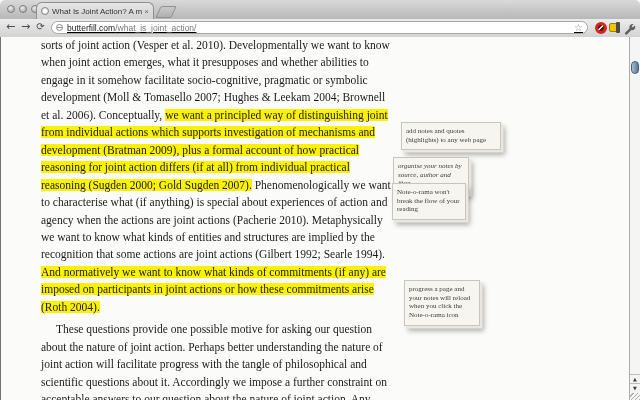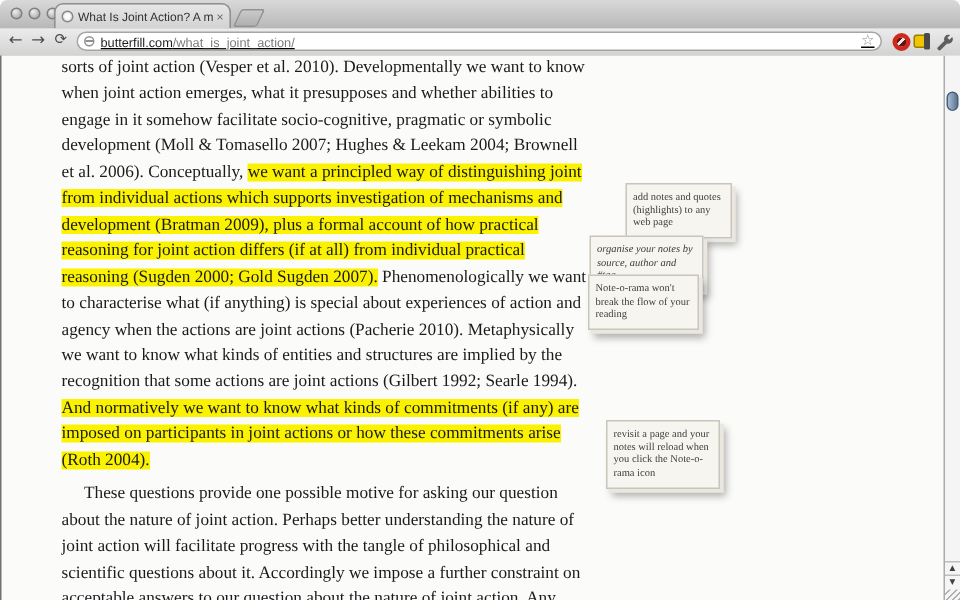--- a/index.html
+++ b/index.html
@@ -54,21 +54,21 @@
   .textcol{position:absolute;left:40px;top:0px;width:354px;
     font-size:11.5px;line-height:17.45px;color:#1b1b1b;text-align:left;}
   .textcol p{margin:0;}
   .textcol p.indent{margin-top:5px;text-indent:15px;}
   .hl{background:#fbf200;}
 
   
   .note{position:absolute;background:#f6f5f0;border:1px solid #c9c5bb;
     box-shadow:2.5px 2.5px 0 #e9e7e0,4px 5px 5px rgba(0,0,0,.3);
     font-size:7px;line-height:8.7px;color:#3c3c3c;padding:4px 3px 5px 4px;box-sizing:border-box;}
-  .note-1{left:416px;top:85px;width:71px;}
+  .note-1{left:400px;top:85px;width:100px;}
   .note-2{left:392px;top:120px;width:76px;font-style:italic;}
   .note-3{left:391px;top:146px;width:74px;}
   .note-4{left:403px;top:243px;width:76px;}
 
   
   .scrollbar{position:absolute;right:0;top:0;bottom:0;width:11px;background:#f5f5f5;
     border-left:1px solid #ababab;box-sizing:border-box;}
   .thumb{position:absolute;left:1px;top:24px;width:8px;height:13px;border-radius:5px;
     background:linear-gradient(90deg,#a8bed3,#5d7democ) ;
     background:linear-gradient(90deg,#a8bed3,#5d7893);border:1px solid #46607c;box-sizing:border-box;}
@@ -121,21 +121,21 @@
   <div class="content">
 
     <div class="textcol">
       <p><span>sorts of joint action (Vesper et al. 2010). Developmentally we want to know when joint action emerges, what it presupposes and whether abilities to engage in it somehow facilitate socio-cognitive, pragmatic or symbolic development (Moll &amp; Tomasello 2007; Hughes &amp; Leekam 2004; Brownell et al. 2006). Conceptually, </span><span class="hl">we want a principled way of distinguishing joint from individual actions which supports investigation of mechanisms and development (Bratman 2009), plus a formal account of how practical reasoning for joint action differs (if at all) from individual practical reasoning (Sugden 2000; Gold Sugden 2007).</span><span> Phenomenologically we want to characterise what (if anything) is special about experiences of action and agency when the actions are joint actions (Pacherie 2010). Metaphysically we want to know what kinds of entities and structures are implied by the recognition that some actions are joint actions (Gilbert 1992; Searle 1994). </span><span class="hl">And normatively we want to know what kinds of commitments (if any) are imposed on participants in joint actions or how these commitments arise (Roth 2004).</span></p>
       <p class="indent"><span>These questions provide one possible motive for asking our question about the nature of joint action. Perhaps better understanding the nature of joint action will facilitate progress with the tangle of philosophical and scientific questions about it. Accordingly we impose a further constraint on acceptable answers to our question about the nature of joint action. Any answer must be at least potentially relevant to the tangle of scientific and philosophical questions</span></p>
     </div>
 
     <div class="note note-1">add notes and quotes (highlights) to any web page</div>
     <div class="note note-2">organise your notes by source, author and #tag</div>
     <div class="note note-3">Note-o-rama won't break the flow of your reading</div>
-    <div class="note note-4">revisit a page and your notes will reload when you click the Note-o-rama icon</div>
+    <div class="note note-4">progress a page and your notes will reload when you click the Note-o-rama icon</div>
 
     <div class="scrollbar">
       <div class="thumb"></div>
       <div class="sbtn sbtn-up">▲</div>
       <div class="sbtn sbtn-down">▼</div>
       <div class="grip"></div>
     </div>
 
   </div>
 </div>

